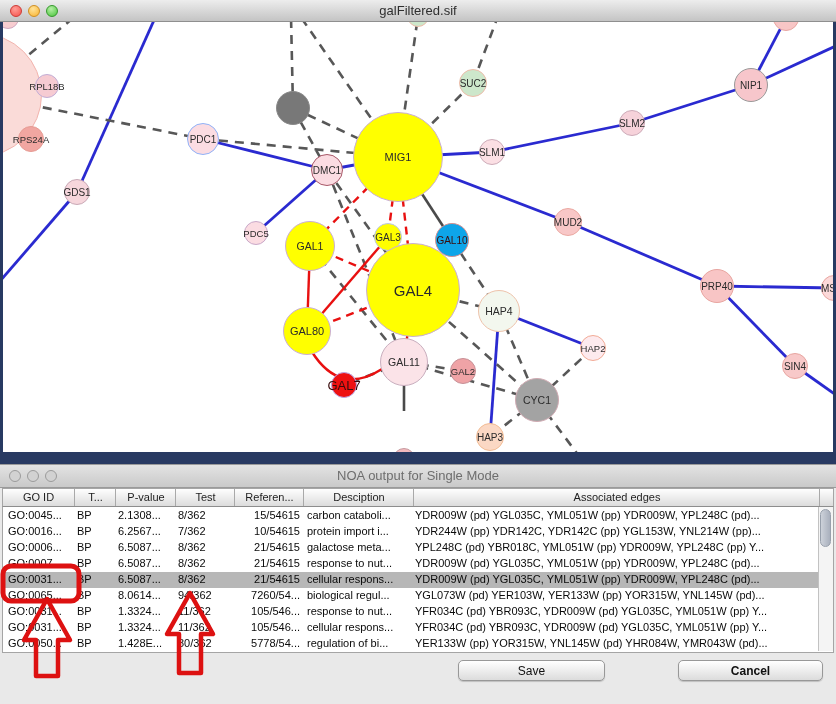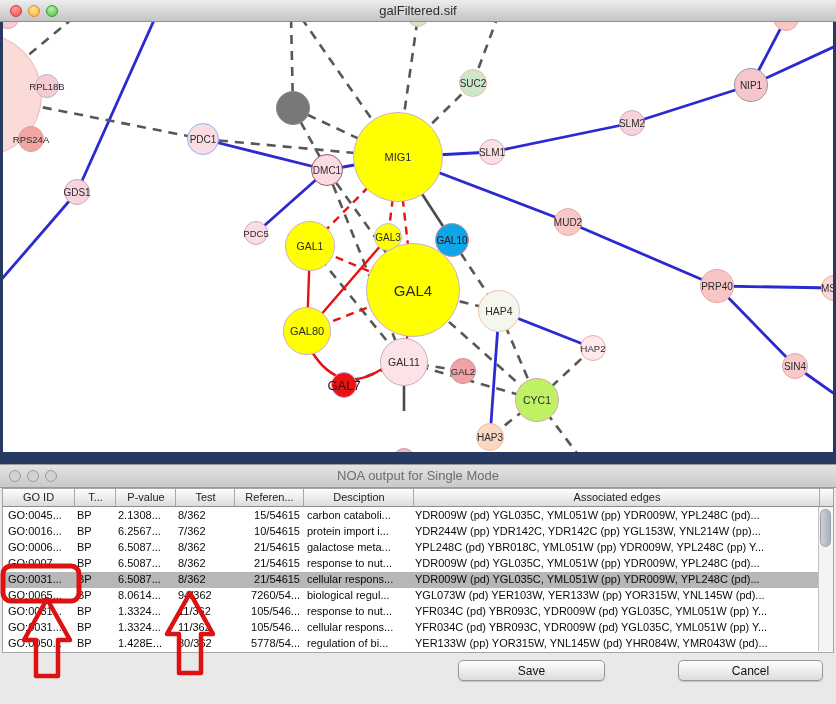--- a/index.html
+++ b/index.html
@@ -47,21 +47,21 @@
   .c4{left:231px;width:66px;text-align:right;}
   .c5{left:304px;width:103px;}.c6{left:412px;width:392px;}
   .vscroll{position:absolute;right:0;top:0;width:15px;height:144px;background:#f4f4f4;
            border-left:1px solid #c2c2c2;box-sizing:border-box;}
   .vthumb{position:absolute;left:1px;top:2px;width:11px;height:38px;border-radius:6px;
           background:linear-gradient(90deg,#cdd2da,#a9b0bd);border:1px solid #98a0ac;box-sizing:border-box;}
   .btn{position:absolute;top:195px;height:21px;border:1px solid #989898;border-radius:5px;
        background:linear-gradient(#ffffff,#dcdcdc);font-size:12px;color:#101010;
        text-align:center;line-height:20px;box-shadow:0 1px 1px rgba(0,0,0,.18);box-sizing:border-box;}
   .btn.save{left:458px;width:147px;}
-  .btn.cancel{left:678px;width:145px;}
+  .btn.cancel{left:678px;width:145px;font-weight:bold;}
   
   .anno{position:absolute;left:0;top:0;width:836px;height:704px;pointer-events:none;z-index:60;}
 </style>
 </head>
 <body>
 
 <div class="win1">
   <div class="tb1">
     <span class="tl red"></span>
     <span class="tl yel"></span>
@@ -186,21 +186,21 @@
       </div>
     <div class="node" style="left:450px;top:336px;width:26px;height:26px;background:#efa3a6;border-color:#c79096;">
         <span class="nlabel" style="font-size:9.5px;">GAL2</span>
       </div>
     <div class="node" style="left:331px;top:350px;width:26px;height:26px;background:#ee1111;border-color:#b9a8e8;">
         <span class="nlabel" style="font-size:13px;color:#3a0c0c;">GAL7</span>
       </div>
     <div class="node" style="left:393px;top:378px;width:22px;height:22px;background:#f3b9bd;border-color:#c79ba0;margin-top:48px;">
         <span class="nlabel" style="font-size:9.5px;">GCY1</span>
       </div>
-    <div class="node" style="left:515px;top:356px;width:44px;height:44px;background:#bef264;border-color:#cfaab2;">
+    <div class="node" style="left:515px;top:356px;width:44px;height:44px;background:#a3a3a3;border-color:#cfaab2;">
         <span class="nlabel" style="font-size:10.5px;">CYC1</span>
       </div>
     <div class="node" style="left:476px;top:401px;width:28px;height:28px;background:#fbd8c4;border-color:#f2bc94;">
         <span class="nlabel">HAP3</span>
       </div>
     <div class="node" style="left:580px;top:313px;width:26px;height:26px;background:#fdeaee;border-color:#f2ab96;">
         <span class="nlabel" style="font-size:9.5px;">HAP2</span>
       </div>
     <div class="node" style="left:554px;top:186px;width:28px;height:28px;background:#f8c7c7;border-color:#eba9a2;">
         <span class="nlabel">MUD2</span>

